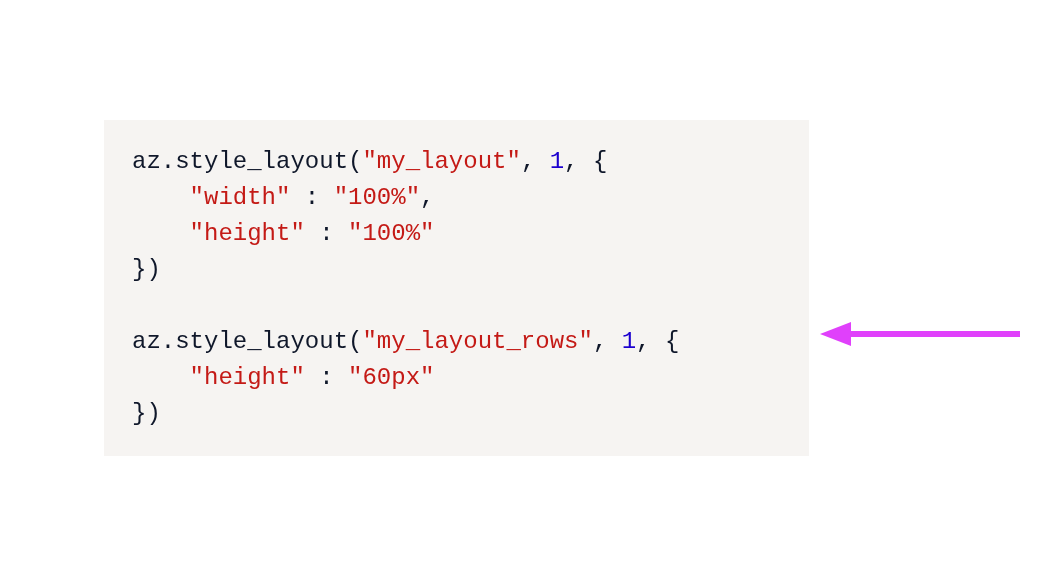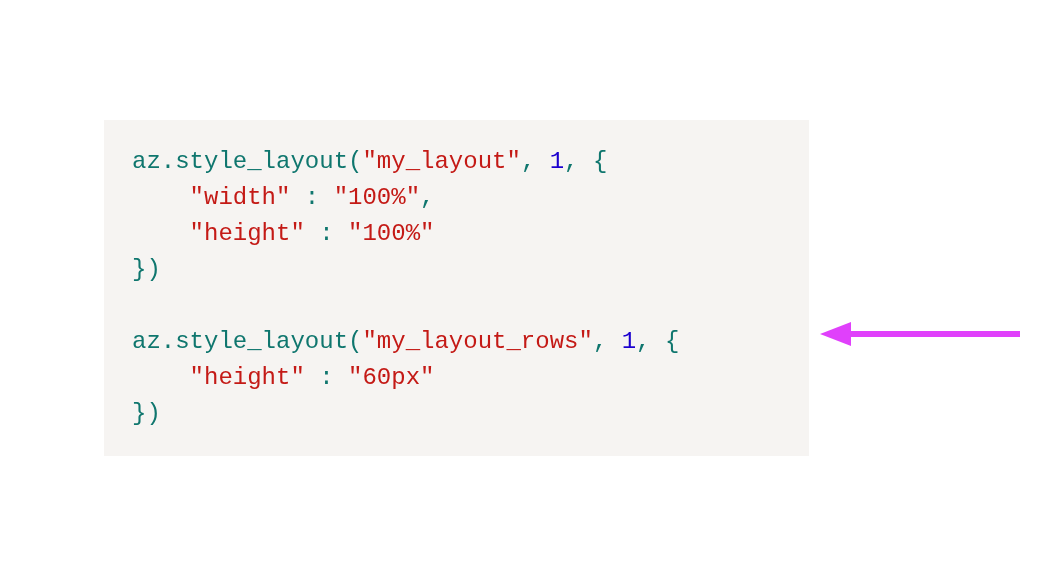--- a/index.html
+++ b/index.html
@@ -24,21 +24,21 @@
     background: #f6f4f2;
     padding: 24px 28px 24px 28px;
     font-size: 24px;
     line-height: 1.5;
     color: #333333;
   }
   .code-line {
     white-space: pre;
     font-family: inherit;
   }
-  .tok-default { color: #0f766e; font-family: Liberation Mono, monospace; }
+  .tok-default { color: #0f172a; font-family: Liberation Mono, monospace; }
   .tok-string  { color: #c41a16; }
   .tok-number  { color: #1c00cf; }
   .arrow {
     position: absolute;
     left: 815px;
     top: 304px;
     width: 210px;
     height: 60px;
     pointer-events: none;
   }

